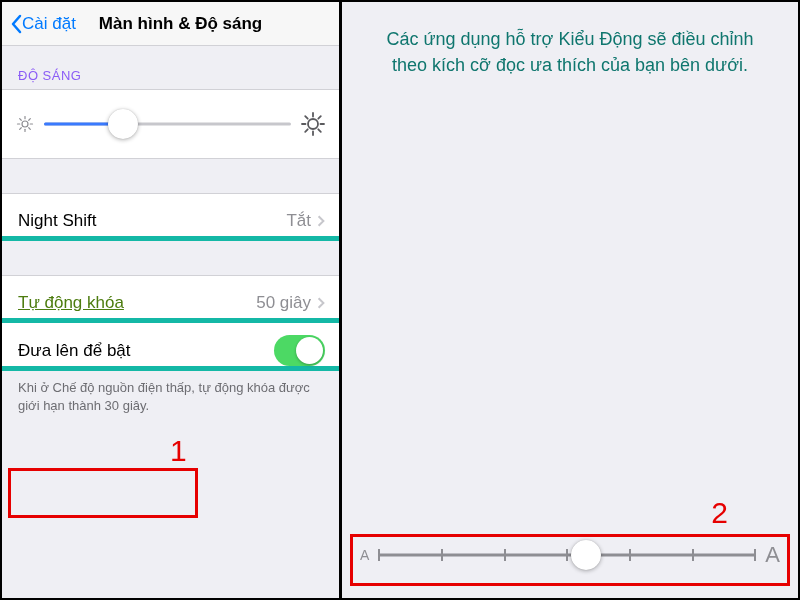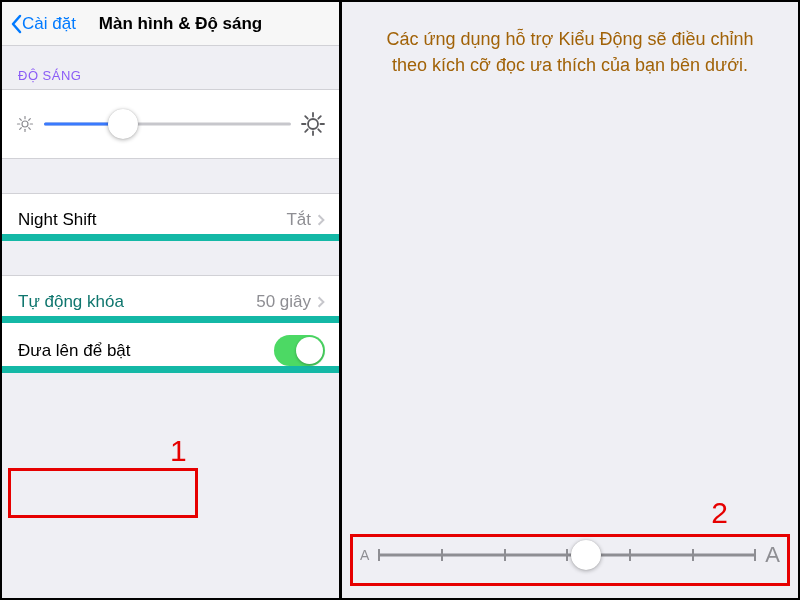--- a/index.html
+++ b/index.html
@@ -9,24 +9,24 @@
   .pane-left { width: 340px; border-right: 3px solid #000; }
   .pane-right { flex: 1; background: #efeff4; }
 
   
   .nav-header { height: 44px; background: #f7f7f7; border-bottom: 1px solid #d1d1d6; display: flex; align-items: center; padding: 0 8px; position: relative; }
   .back-btn { display: flex; align-items: center; color: #007aff; font-size: 17px; cursor: pointer; }
   .back-chev { width: 12px; height: 20px; }
   .nav-title { font-size: 17px; font-weight: 600; color: #000; position: absolute; left: 50%; transform: translateX(-50%); white-space: nowrap; padding-left: 20px; }
 
   .section-header { font-size: 13px; color: #8b5cf6; padding: 22px 16px 6px; letter-spacing: 0.5px; }
-  .row { background: #fff; min-height: 48px; display: flex; align-items: center; padding: 12px 14px 0 16px; border-top: 1px solid #d1d1d6; border-bottom: 7px solid #14b8a6; }
+  .row { background: #fff; min-height: 48px; display: flex; align-items: center; padding: 12px 14px 0 16px; border-top: 1px solid #d1d1d6; border-bottom: 5px solid #14b8a6; }
   .row + .row { border-top: none; }
   .row-label { font-size: 17px; color: #000; flex: 1; }
-  .row-label.dim { color: #0f766e; }
+  .row-label.dim { color: #4d7c0f; text-decoration: underline; }
   .row-value { font-size: 17px; color: #8e8e93; margin-right: 6px; }
   .chev-right { width: 8px; height: 14px; }
   .chev-right polyline { stroke: #c7c7cc; stroke-width: 2.5; fill: none; }
 
   .group-gap { height: 34px; }
 
   
   .bright-row { background: #fff; border-top: 1px solid #d1d1d6; border-bottom: 1px solid #d1d1d6; padding: 20px 14px; display: flex; align-items: center; gap: 10px; }
   .sun-small, .sun-big { flex: 0 0 auto; }
   .sun-small svg, .sun-big svg { display: block; }
@@ -43,21 +43,21 @@
   .switch-on .switch-knob { right: 2px; }
   .switch-off .switch-knob { left: 2px; }
 
   .footer-note { font-size: 13px; color: #6d6d72; padding: 8px 16px 12px; line-height: 1.35; }
 
   
   .ann1 { position: absolute; border: 3px solid #e60000; pointer-events: none; }
   .ann1-num { position: absolute; color: #e60000; font-size: 30px; font-weight: 400; }
 
   
-  .r-text { text-align: center; font-size: 18px; color: #a16207; padding: 24px 28px 0; line-height: 1.45; }
+  .r-text { text-align: center; font-size: 18px; color: #0f766e; padding: 24px 28px 0; line-height: 1.45; }
   .text-slider-wrap { position: absolute; left: 0; right: 0; bottom: 10px; padding: 14px 18px 18px; background: #efeff4; display: flex; align-items: center; gap: 10px; }
   .letter-small { font-size: 14px; color: #8e8e93; }
   .letter-big { font-size: 22px; color: #8e8e93; }
   .tslider { flex: 1; position: relative; height: 30px; }
   .tslider-track { position: absolute; top: 50%; left: 0; right: 0; height: 3px; background: #8e8e93; transform: translateY(-50%); }
   .tslider-tick { position: absolute; top: 50%; width: 2px; height: 12px; background: #8e8e93; transform: translate(-50%, -50%); }
   .tslider-thumb { position: absolute; top: 50%; width: 30px; height: 30px; background: #fff; border-radius: 50%; box-shadow: 0 1px 4px rgba(0,0,0,0.3), 0 0 1px rgba(0,0,0,0.2); transform: translate(-50%, -50%); }
   .ann2 { position: absolute; border: 3px solid #e60000; pointer-events: none; }
   .ann2-num { position: absolute; color: #e60000; font-size: 30px; }
 </style>
@@ -135,20 +135,21 @@
         <polyline points="2,2 8,8 2,14"></polyline>
       </svg>
   </div>
   <div class="row" style="border-top:none">
     <span class="row-label">Đưa lên để bật</span>
     <div class="switch switch-on">
         <div class="switch-knob"></div>
       </div>
   </div>
 
+  <div class="footer-note">Khi ở Chế độ nguồn điện thấp, tự động khóa được giới hạn thành 30 giây.</div>
 
   <div class="ann1-num" style="left:168px; top:432px;">1</div>
 
   <div class="ann1" style="left:6px; top:466px; width:190px; height:50px;"></div>
 
   <div style="height:16px"></div>
 
 
 </div>
 

